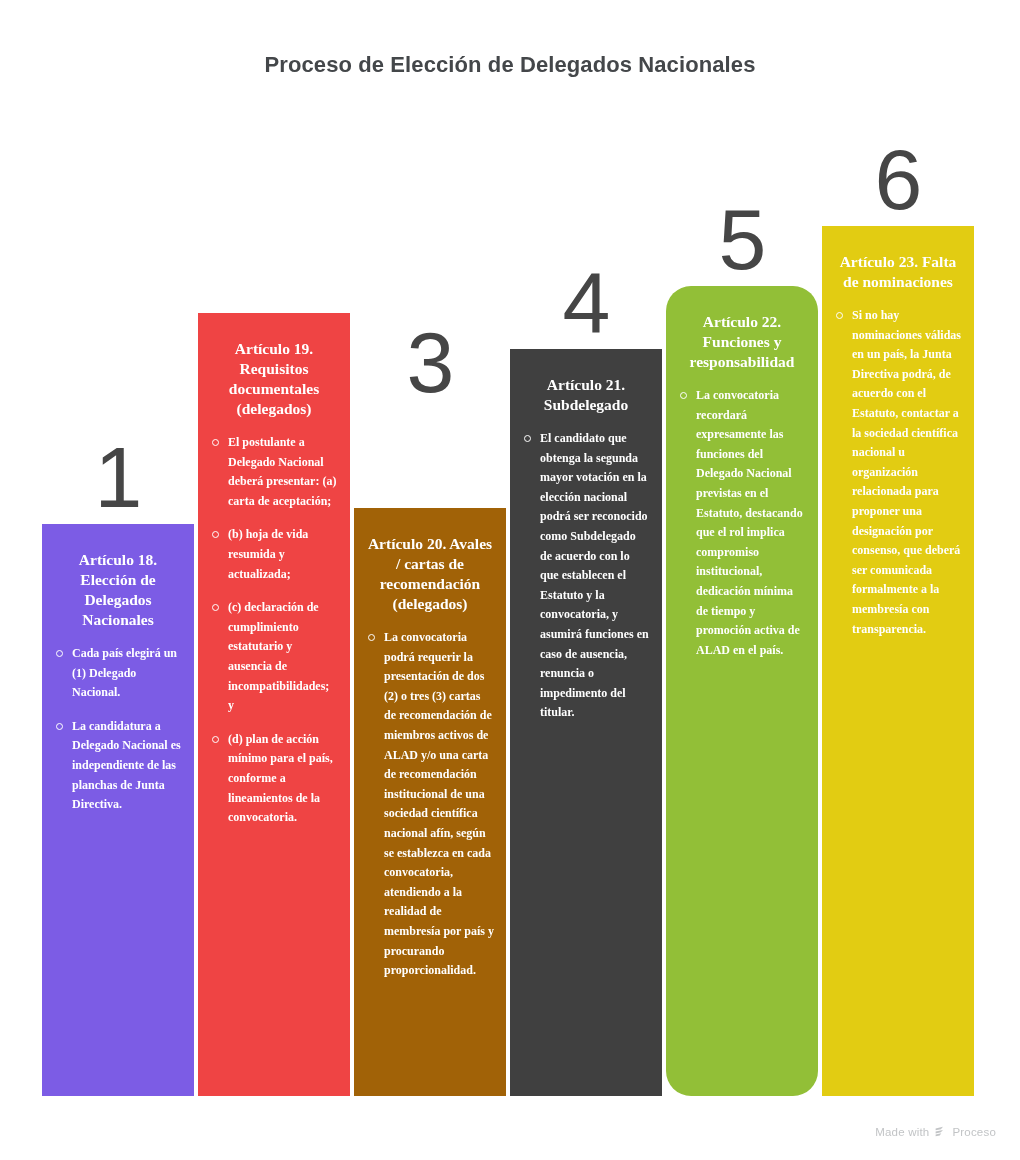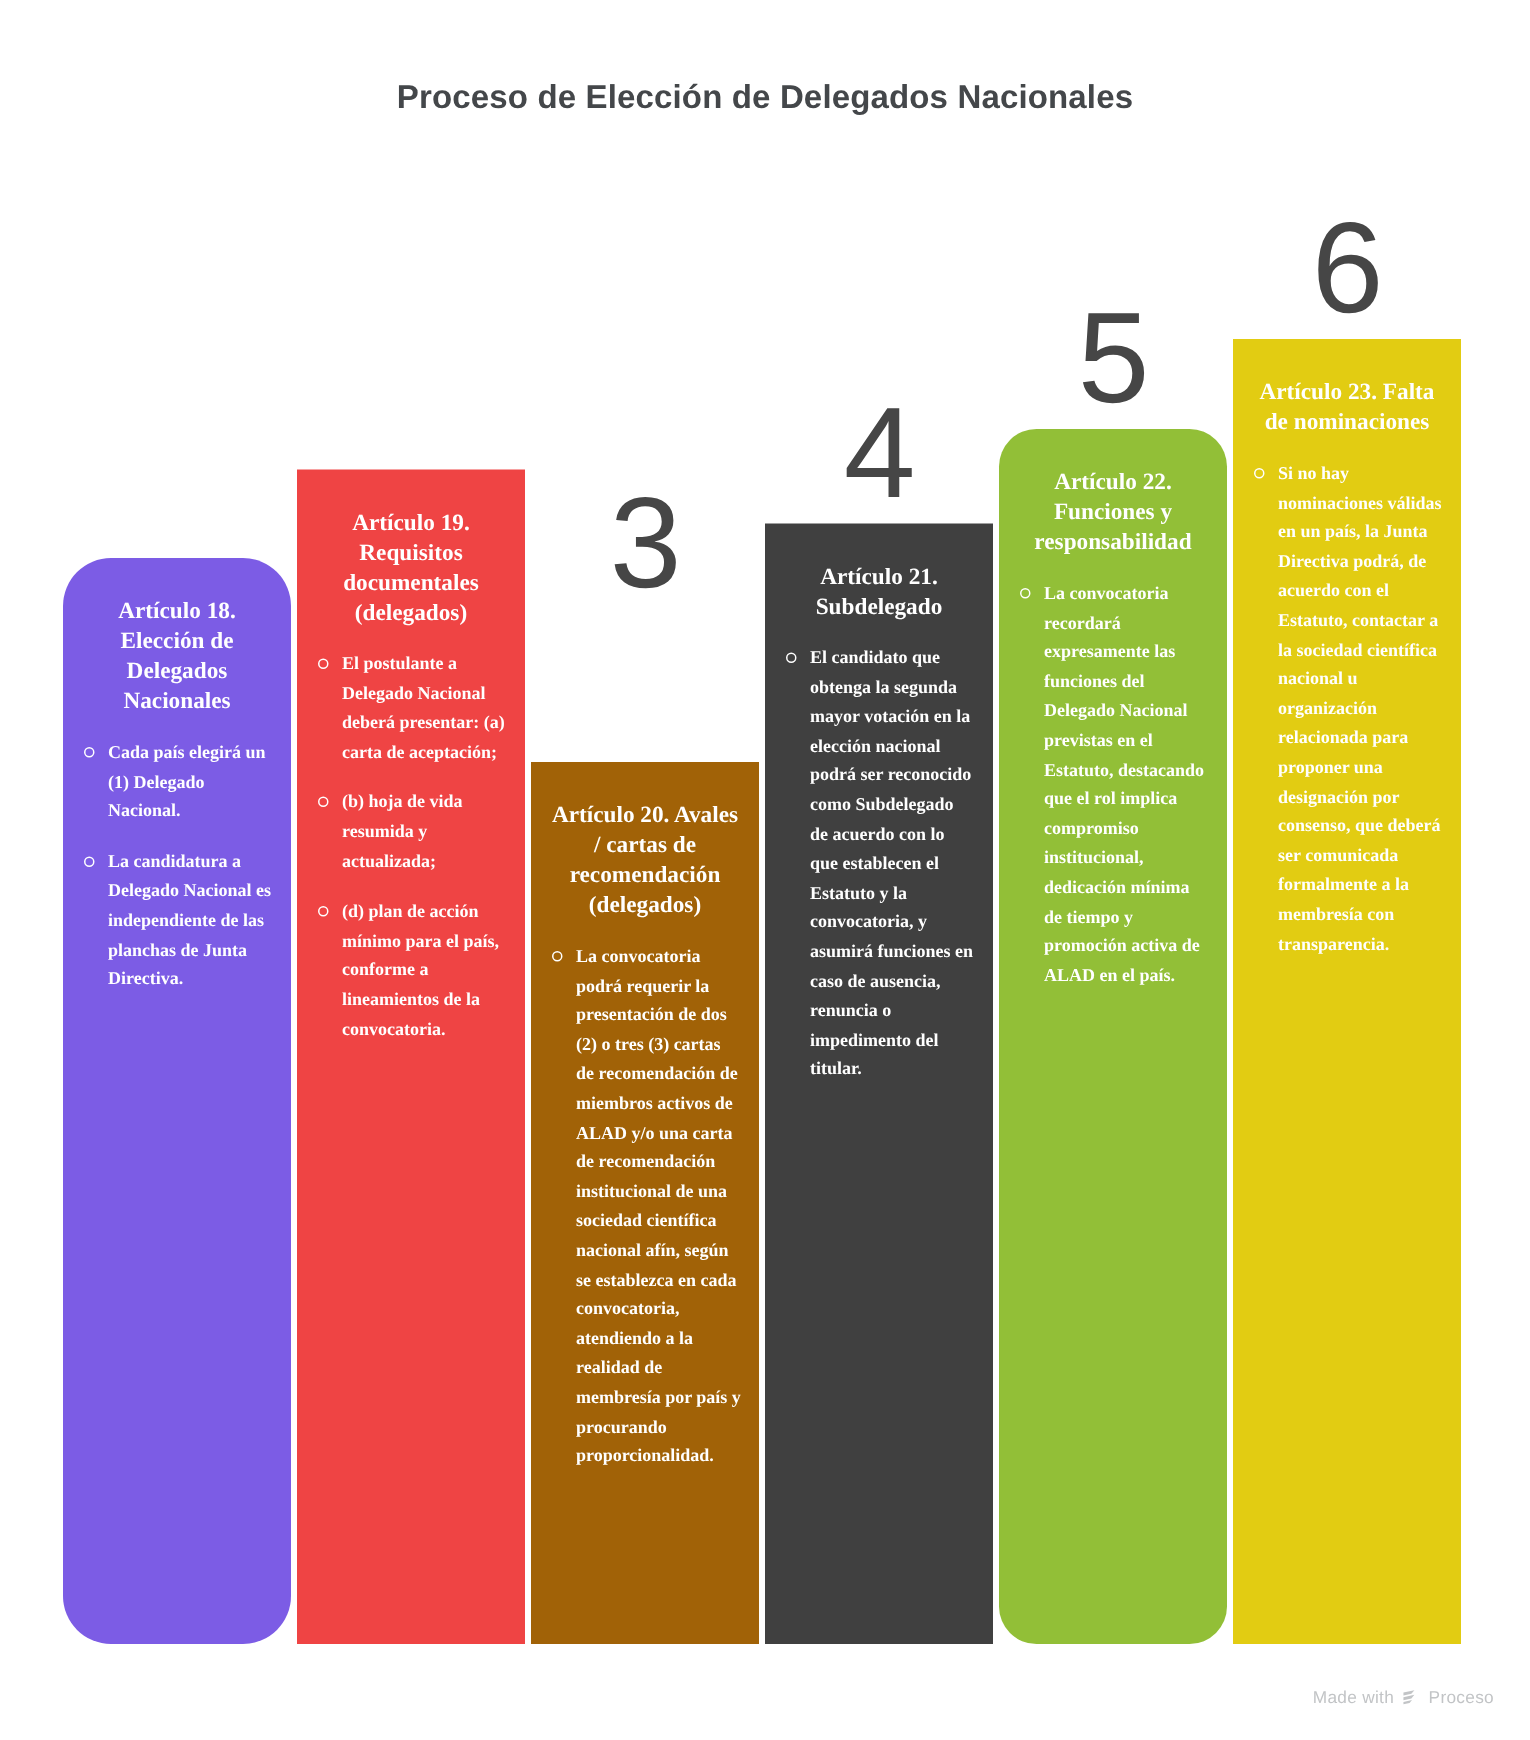--- a/index.html
+++ b/index.html
@@ -118,36 +118,37 @@
 <body>
 
 <div id="root">
 
   <div id="page-title">Proceso de Elección de Delegados Nacionales</div>
 
   <div id="chart">
 
     <div class="col col-1">
       <div class="step-number" style="bottom: 576px;">1</div>
-      <div class="bar" style="height: 724px; background: rgb(124, 92, 229); border-radius: 32px;">
+      <div class="bar" style="height: 572px; background: rgb(124, 92, 229);">
         <div class="bar-title">Artículo 18. Elección de Delegados Nacionales</div>
         <ul class="bullets">
           <li class="bullet"><span class="bullet-marker"></span><span>Cada país elegirá un (1) Delegado Nacional.</span></li>
           <li class="bullet"><span class="bullet-marker"></span><span>La candidatura a Delegado Nacional es independiente de las planchas de Junta Directiva.</span></li>
         </ul>
       </div>
     </div>
 
     <div class="col col-2">
       <div class="step-number" style="bottom: 631px;">2</div>
       <div class="bar" style="height: 783px; background: #ef4444; margin-top: 40px;">
         <div class="bar-title">Artículo 19. Requisitos documentales (delegados)</div>
         <ul class="bullets">
           <li class="bullet"><span class="bullet-marker"></span><span>El postulante a Delegado Nacional deberá presentar: (a) carta de aceptación;</span></li>
           <li class="bullet"><span class="bullet-marker"></span><span>(b) hoja de vida resumida y actualizada;</span></li>
+          <li class="bullet"><span class="bullet-marker"></span><span>(c) declaración de cumplimiento estatutario y ausencia de incompatibilidades; y</span></li>
           <li class="bullet"><span class="bullet-marker"></span><span>(d) plan de acción mínimo para el país, conforme a lineamientos de la convocatoria.</span></li>
         </ul>
       </div>
     </div>
 
     <div class="col col-3">
       <div class="step-number" style="bottom: 691px;">3</div>
       <div class="bar" style="height: 588px; background: #a16207;">
         <div class="bar-title">Artículo 20. Avales / cartas de recomendación (delegados)</div>
         <ul class="bullets">

